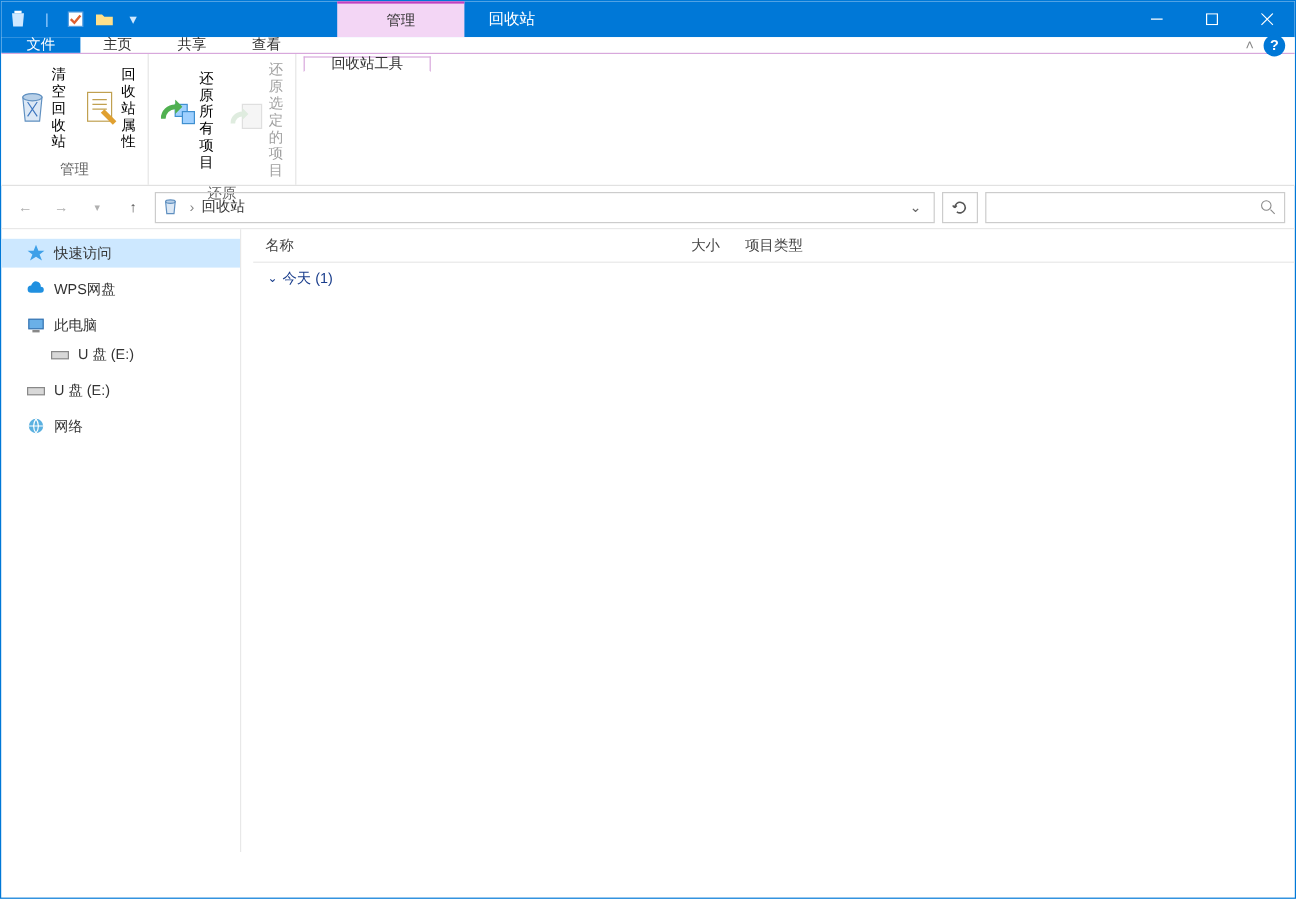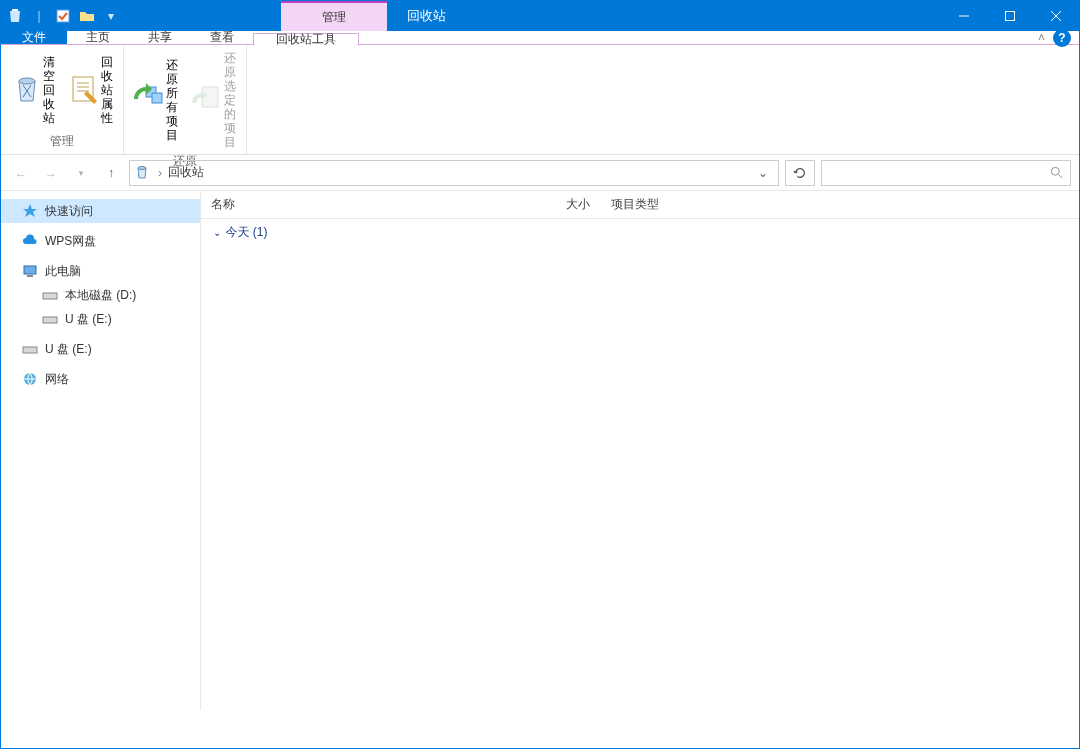--- a/index.html
+++ b/index.html
@@ -7,42 +7,42 @@
 .titlebar{height:30px;background:#0078d7;display:flex;align-items:stretch;color:#fff;}
 .titlebar-icons{display:flex;align-items:center;padding:0 5px;gap:6px;}
 .titlebar-icons .qat{width:18px;height:18px;display:flex;align-items:center;justify-content:center;}
 .context-tab-bg{background:#f3d6f5;color:#333;width:106px;display:flex;align-items:center;justify-content:center;border-top:2px solid #c040c0;margin-left:156px;}
 .title-text{flex:1;display:flex;align-items:center;padding-left:20px;font-size:13px;}
 .window-controls{display:flex;}
 .window-controls div{width:46px;display:flex;align-items:center;justify-content:center;cursor:pointer;}
 .tabrow{height:14px;background:#fff;display:flex;border-bottom:1px solid #d8a8dc;position:relative;}
 .tab{width:62px;display:flex;align-items:center;justify-content:center;color:#333;cursor:pointer;}
 .tab.file{background:#0078d7;color:#fff;width:66px;}
-.tab.active{border:1px solid #d8a8dc;border-bottom:1px solid #fff;background:#fff;width:106px;margin-left:0px;position:relative;top:2px;}
+.tab.active{border:1px solid #d8a8dc;border-bottom:1px solid #fff;background:#fff;width:106px;margin-left:0px;position:relative;top:16px;}
 .tabrow-right{margin-left:auto;display:flex;align-items:center;padding-right:8px;gap:8px;}
 .help-icon{width:18px;height:18px;border-radius:50%;background:#0078d7;color:#fff;display:flex;align-items:center;justify-content:center;font-weight:bold;font-size:12px;}
 .ribbon{height:110px;background:#fff;display:flex;border-bottom:1px solid #e1e1e1;}
 .ribbon-group{display:flex;flex-direction:column;align-items:center;padding:4px 6px 2px 6px;border-right:1px solid #e5e5e5;}
 .ribbon-group-items{display:flex;gap:6px;flex:1;}
 .ribbon-btn{display:flex;flex-direction:row;align-items:center;justify-content:flex-start;padding:2px 4px;cursor:pointer;text-align:center;width:52px;}
 .ribbon-btn.disabled{color:#a0a0a0;}
 .ribbon-btn .ico{width:34px;height:34px;margin-bottom:2px;display:flex;align-items:center;justify-content:center;}
 .ribbon-btn .lbl{line-height:14px;}
 .ribbon-group-label{color:#666;padding:2px 0 2px 0;}
 .navbar{height:36px;display:flex;align-items:center;padding:0 8px;gap:6px;border-bottom:1px solid #e8e8e8;}
 .nav-arrow{width:24px;height:24px;display:flex;align-items:center;justify-content:center;color:#b0b0b0;cursor:pointer;}
 .nav-arrow.enabled{color:#555;}
 .addressbar{flex:1;height:26px;border:1px solid #ccc;display:flex;align-items:center;padding:0 4px;gap:6px;}
 .addressbar .loc-icon{width:18px;height:18px;}
 .addressbar .crumb{display:flex;align-items:center;gap:4px;color:#333;}
 .addressbar .spacer{flex:1;}
 .addressbar .dd{color:#666;padding:0 6px;}
 .refresh-box{width:30px;height:26px;border:1px solid #ccc;display:flex;align-items:center;justify-content:center;color:#555;cursor:pointer;}
 .searchbox{width:250px;height:26px;border:1px solid #ccc;display:flex;align-items:center;justify-content:flex-end;padding:0 6px;color:#888;}
-.main{display:flex;height:519px;}
+.main{display:flex;height:519px;gap:10px;}
 .sidebar{width:200px;border-right:1px solid #e8e8e8;padding:8px 0;overflow:auto;}
 .tree-item{display:flex;align-items:center;height:24px;padding-left:20px;gap:6px;cursor:pointer;color:#333;}
 .tree-item.sub{padding-left:40px;}
 .tree-item.selected{background:#cde8ff;}
 .tree-item.cat{padding-left:20px;margin-top:6px;}
 .tree-item .ti-icon{width:18px;height:18px;display:flex;align-items:center;justify-content:center;}
 .content{flex:1;display:flex;flex-direction:column;}
 .columns{height:28px;display:flex;align-items:center;border-bottom:1px solid #e8e8e8;color:#444;}
 .columns .col{padding:0 10px;border-right:1px solid transparent;cursor:pointer;}
 .col-name{width:290px;}
@@ -235,28 +235,20 @@
           </svg>
         </div>
       <span>此电脑</span>
     </div>
     <div class="tree-item sub">
       <div class="ti-icon">
           <svg width="16" height="16" viewBox="0 0 16 16">
             <rect x="1" y="6" width="14" height="6" fill="#d8d8d8" stroke="#888"></rect>
           </svg>
         </div>
-      <span>本地磁盘 (D:)</span>
-    </div>
-    <div class="tree-item sub">
-      <div class="ti-icon">
-          <svg width="16" height="16" viewBox="0 0 16 16">
-            <rect x="1" y="6" width="14" height="6" fill="#d8d8d8" stroke="#888"></rect>
-          </svg>
-        </div>
       <span>U 盘 (E:)</span>
     </div>
     <div class="tree-item cat">
       <div class="ti-icon">
           <svg width="16" height="16" viewBox="0 0 16 16">
             <rect x="1" y="6" width="14" height="6" fill="#d8d8d8" stroke="#888"></rect>
           </svg>
         </div>
       <span>U 盘 (E:)</span>
     </div>

